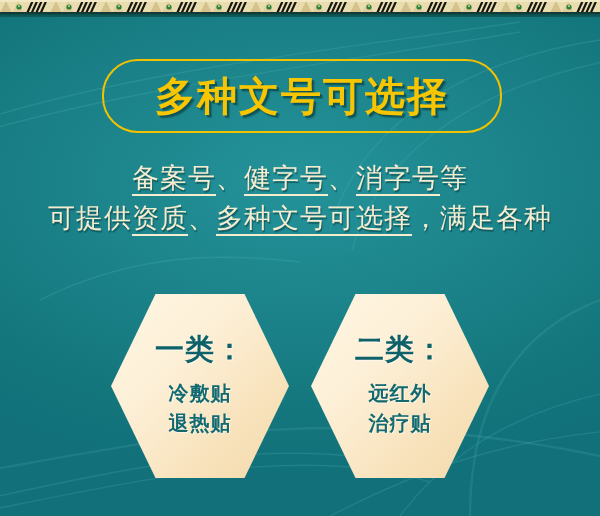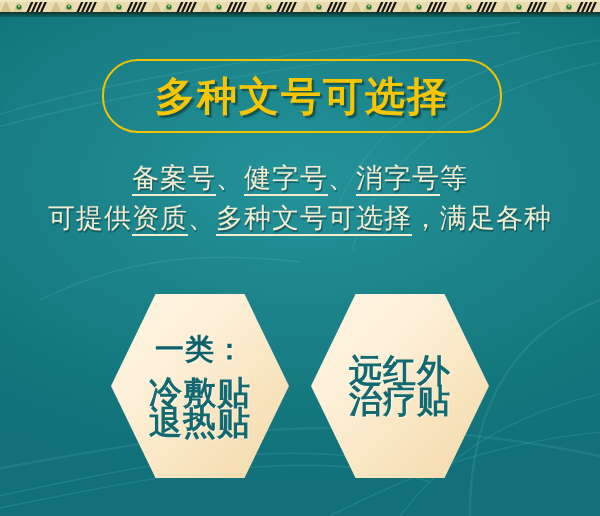--- a/index.html
+++ b/index.html
@@ -118,21 +118,21 @@
     color: #0e6168;
     letter-spacing: 1px;
     line-height: 1.1;
     margin-bottom: 12px;
     text-shadow: 1px 1px 0 rgba(255,255,255,.6);
     white-space: nowrap;
   }
   .hex-lines {
     font-family: "DejaVu Serif", "Liberation Serif", serif;
     font-weight: bold;
-    font-size: 33px;
+    font-size: 20px;
     color: #12696f;
     line-height: 30px;
     letter-spacing: 1px;
     text-align: center;
     text-shadow: 1px 1px 0 rgba(255,255,255,.55);
   }
   .hex-lines span { display: block; white-space: nowrap; }
 </style>
 </head>
 <body>
@@ -218,19 +218,20 @@
 
   <div class="hex hex-left">
     <div class="hex-title">一类：</div>
     <div class="hex-lines">
       <span>冷敷贴</span>
       <span>退热贴</span>
     </div>
   </div>
 
   <div class="hex hex-right">
+    <div class="hex-title">二类：</div>
     <div class="hex-lines">
       <span>远红外</span>
       <span>治疗贴</span>
     </div>
   </div>
 
 </div>
 
 </body></html>

